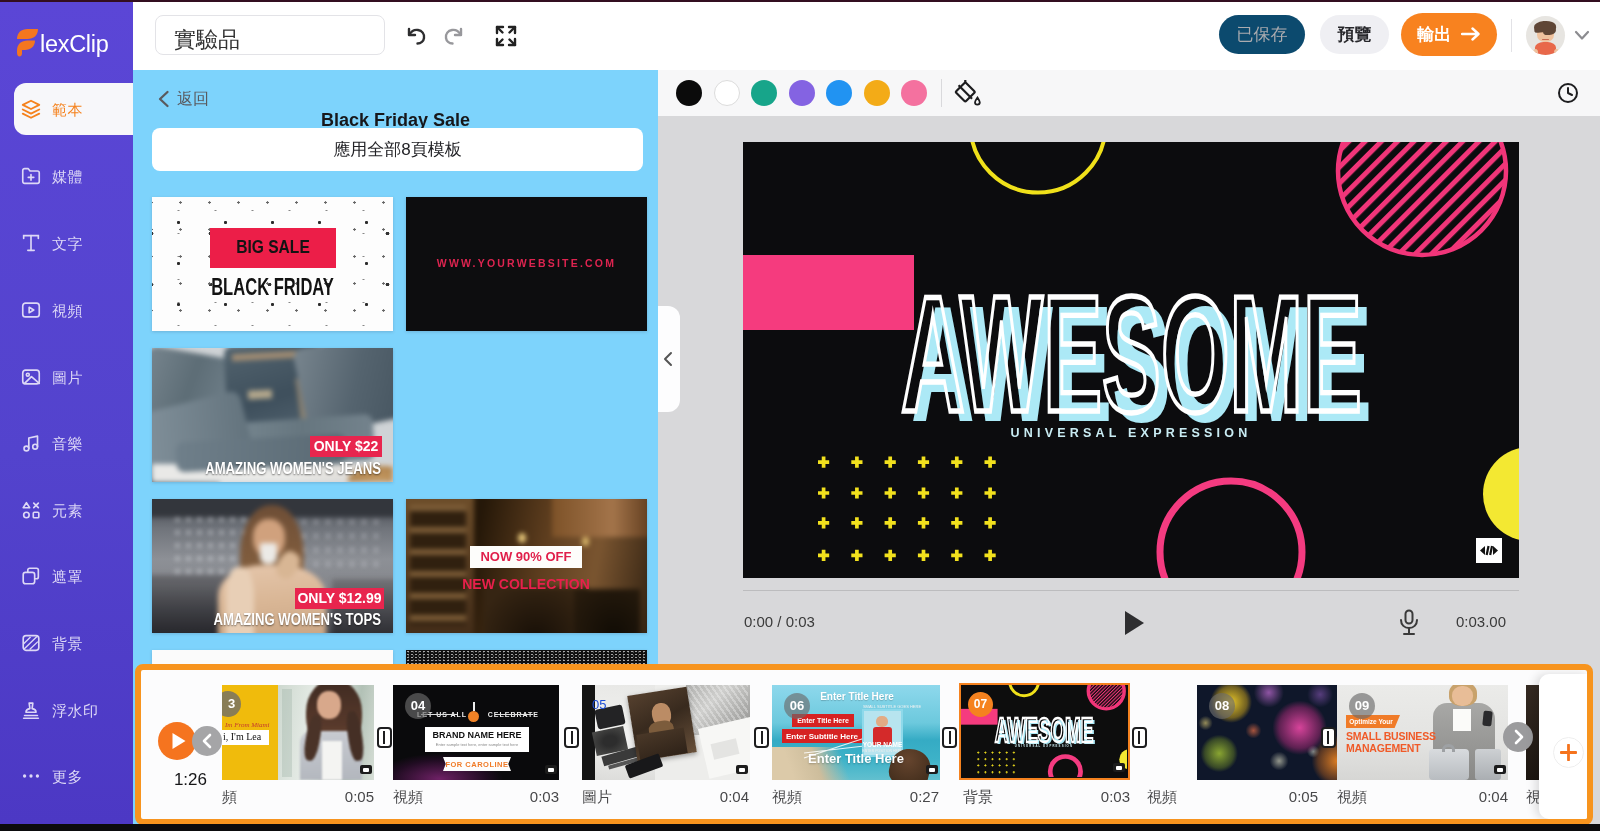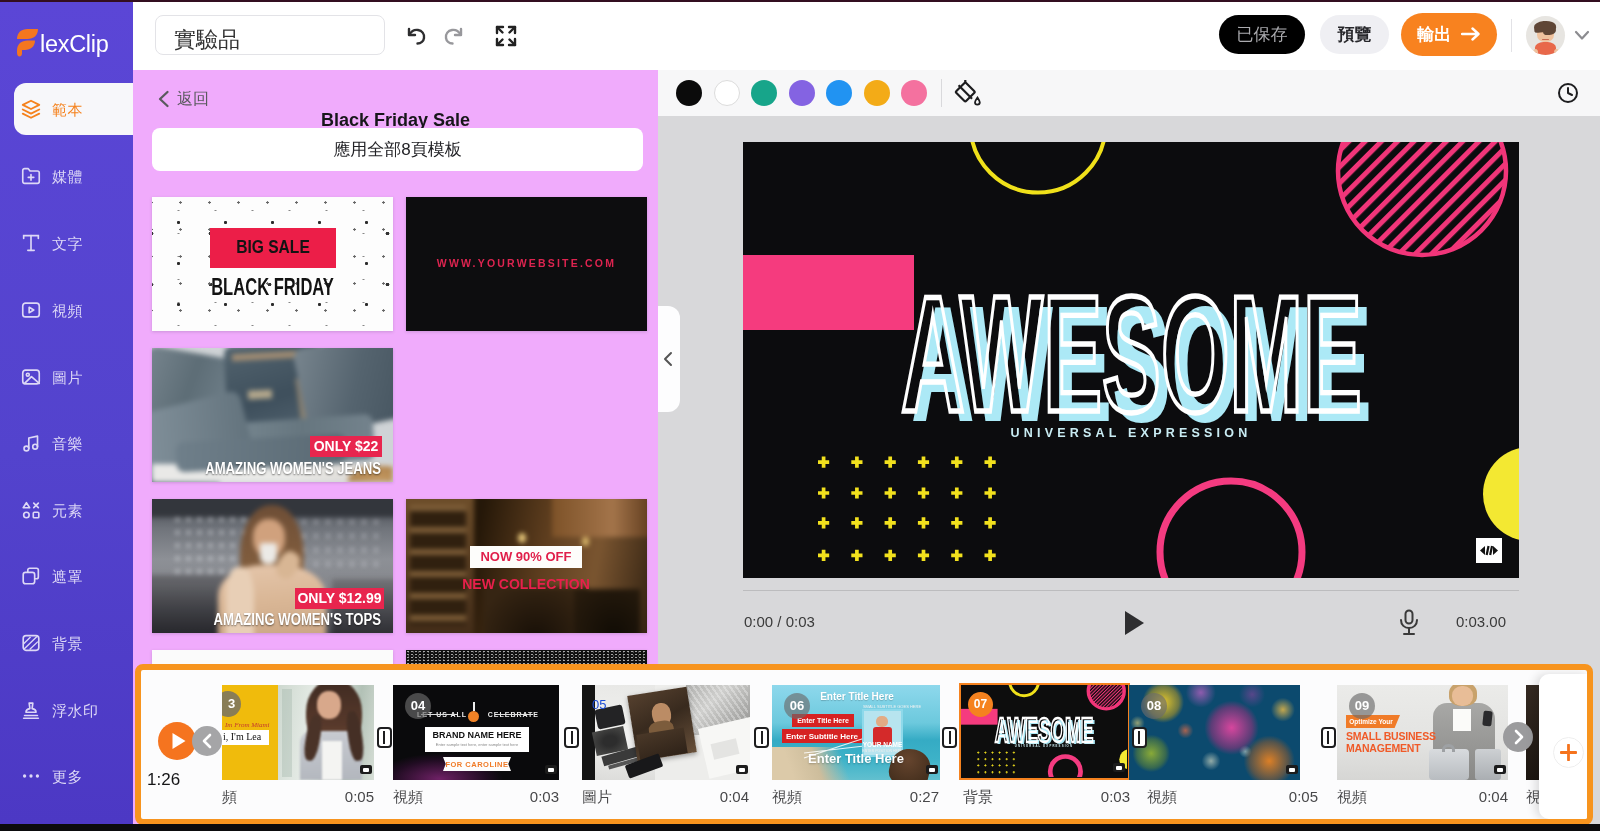--- a/index.html
+++ b/index.html
@@ -58,21 +58,21 @@
         <path d="M4 4 L9.5 9.5"></path>
       <path d="M16 4 L22 4 L22 10"></path>
         <path d="M22 4 L16.5 9.5"></path>
       <path d="M10 22 L4 22 L4 16"></path>
         <path d="M4 22 L9.5 16.5"></path>
       <path d="M16 22 L22 22 L22 16"></path>
         <path d="M22 22 L16.5 16.5"></path>
     </g>
   </svg>
 
-  <div class="abs" style="left:1086px;top:13px;width:86px;height:39px;border-radius:20px;background:#000000;text-align:center;line-height:39px;font-size:17px;color:#ababaf;">已保存</div>
+  <div class="abs" style="left:1086px;top:13px;width:86px;height:39px;border-radius:20px;background:#0c4a6e;text-align:center;line-height:39px;font-size:17px;color:#ababaf;">已保存</div>
   <div class="abs" style="left:1187px;top:13px;width:69px;height:39px;border-radius:20px;background:#efeff3;text-align:center;line-height:39px;font-size:17px;font-weight:bold;color:#27272b;">預覽</div>
   <div class="abs" style="left:1268px;top:11px;width:96px;height:43px;border-radius:22px;background:#f8821f;text-align:center;line-height:43px;font-size:17px;font-weight:bold;color:#fff;">輸出 <span style="font-weight:400;">&nbsp;</span><svg width="20" height="14" viewBox="0 0 20 14" style="vertical-align:-1px;">
         <path d="M1 7 L17 7 M11.5 1.5 L17.5 7 L11.5 12.5" fill="none" stroke="#fff" stroke-width="2.4" stroke-linecap="round" stroke-linejoin="round"></path>
       </svg></div>
   <div class="abs" style="left:1378px;top:17px;width:1px;height:33px;background:#e2e2e6;"></div>
 
   <div class="abs" style="left:1393px;top:14px;width:39px;height:39px;border-radius:50%;background:#e7e5e1;overflow:hidden;">
     <div class="abs" style="left:11px;top:11px;width:17px;height:15px;border-radius:46%;background:#efc29e;"></div>
     <div class="abs" style="left:8px;top:5px;width:22px;height:11px;border-radius:60% 70% 40% 20%;background:#5f4636;transform:rotate(-6deg);"></div>
     <div class="abs" style="left:17px;top:9px;width:13px;height:10px;border-radius:0 60% 60% 40%;background:#5f4636;"></div>
@@ -178,21 +178,21 @@
   <div class="abs menuitem" style="top:747px;">
     <svg class="micon" viewBox="0 0 24 24" fill="#ddd8f6">
       <circle cx="5" cy="12" r="1.8"></circle>
         <circle cx="12" cy="12" r="1.8"></circle>
         <circle cx="19" cy="12" r="1.8"></circle>
     </svg>
     <span class="mtext">更多</span>
   </div>
 </div>
 
-<div class="abs" id="panel" style="left:133px;top:70px;width:525px;height:754px;background:#f0abfc;z-index:5;overflow:hidden;">
+<div class="abs" id="panel" style="left:133px;top:70px;width:525px;height:754px;background:#7dd3fc;z-index:5;overflow:hidden;">
 
   <svg class="abs" style="left:24px;top:20px;" width="13" height="18" viewBox="0 0 13 18">
       <path d="M10.5 2 L3 9 L10.5 16" fill="none" stroke="#5a5a5e" stroke-width="2.3" stroke-linecap="round" stroke-linejoin="round"></path>
     </svg>
   <div class="abs" style="left:44px;top:19px;font-size:16px;color:#5a5a5e;">返回</div>
   <div class="abs" style="left:0;top:18px;width:525px;text-align:center;font-size:18px;font-weight:bold;color:#17171a;margin-top:22px;">Black Friday Sale</div>
 
   <div class="abs" style="left:19px;top:58px;width:491px;height:43px;background:#fff;border-radius:8px;text-align:center;line-height:43px;font-size:17px;color:#232327;">應用全部8頁模板</div>
 
   <div class="abs thumb" style="left:19px;top:127px;background:#fdfdfd;">
@@ -362,21 +362,21 @@
 </svg>
 <div class="abs" style="left:1440px;top:613px;width:66px;text-align:right;font-size:15px;color:#3a3a3a;z-index:4;">0:03.00</div>
 
 <div class="abs" id="timeline" style="left:135px;top:664px;width:1458px;height:161px;background:#fcfcfd;border:6px solid #f7941e;border-radius:8px;z-index:30;overflow:hidden;">
 
   <div class="abs" style="left:17px;top:52px;width:38px;height:38px;border-radius:50%;background:#f5741f;">
     <svg style="position:absolute;left:13px;top:10px;" width="16" height="18" viewBox="0 0 16 18">
         <path d="M1.5 1 L14.5 9 L1.5 17 Z" fill="#fff"></path>
       </svg>
   </div>
-  <div class="abs" style="left:6px;top:100px;width:60px;text-align:left;font-size:17px;color:#151517;">1:26</div>
+  <div class="abs" style="left:6px;top:100px;width:60px;text-align:right;font-size:17px;color:#151517;">1:26</div>
   <div class="abs" style="left:51px;top:56px;width:30px;height:30px;border-radius:50%;background:#a5a5a7;">
     <svg style="position:absolute;left:9px;top:7px;" width="12" height="16" viewBox="0 0 12 16">
         <path d="M9 2 L3 8 L9 14" fill="none" stroke="#fff" stroke-width="2.6" stroke-linecap="round" stroke-linejoin="round"></path>
       </svg>
   </div>
 
   <div class="abs clip" style="left:81px;width:152px;">
     <div class="abs" style="left:0;top:0;width:56px;height:95px;background:#f0bb0c;"></div>
     <div class="abs" style="left:3px;top:36px;width:52px;font-size:7px;font-style:italic;color:#c53a2e;font-family:'Liberation Serif',serif;">Im From Miami</div>
     <div class="abs" style="left:0;top:45px;width:47px;height:15px;background:#fff;"></div>
@@ -497,21 +497,21 @@
       </g>
       <circle cx="488" cy="410" r="71" fill="none" stroke="#f43b80" stroke-width="22"></circle>
       <circle cx="787" cy="352" r="47" fill="#f3e832"></circle>
     </svg>
     <div class="abs" style="left:7px;top:7px;width:25px;height:25px;border-radius:50%;background:#f5821f;color:#fff;font-size:12px;font-weight:bold;text-align:center;line-height:25px;">07</div>
     <div class="wm" style="left:152px;top:78px;"></div>
   </div>
   <div class="abs clabel" style="left:822px;">背景</div>
   <div class="abs clabel" style="left:929px;width:60px;text-align:right;">0:03</div>
 
-  <div class="abs clip" style="left:988px;width:171px;background:#0c4a6e;">
+  <div class="abs clip" style="left:1056px;width:171px;background:#0f172a;">
     <div class="abs" style="left:0;top:0;width:171px;height:95px;background:
       radial-gradient(circle 26px at 20% 18%, rgba(240,205,40,.95), rgba(205,165,25,.5) 60%, transparent 80%),
       radial-gradient(circle 34px at 60% 45%, rgba(225,70,160,.95), rgba(190,45,130,.45) 60%, transparent 80%),
       radial-gradient(circle 20px at 42% 8%, rgba(165,95,185,.85), transparent 75%),
       radial-gradient(circle 24px at 13% 72%, rgba(150,180,50,.9), rgba(120,150,35,.4) 60%, transparent 78%),
       radial-gradient(circle 32px at 82% 80%, rgba(230,130,35,.95), rgba(195,100,25,.4) 60%, transparent 80%),
       radial-gradient(circle 16px at 90% 26%, rgba(240,190,70,.8), transparent 75%),
       radial-gradient(circle 13px at 48% 80%, rgba(235,235,205,.6), transparent 72%),
       radial-gradient(circle 11px at 33% 48%, rgba(230,110,70,.7), transparent 72%),
       radial-gradient(circle 18px at 72% 10%, rgba(105,70,145,.8), transparent 72%),

